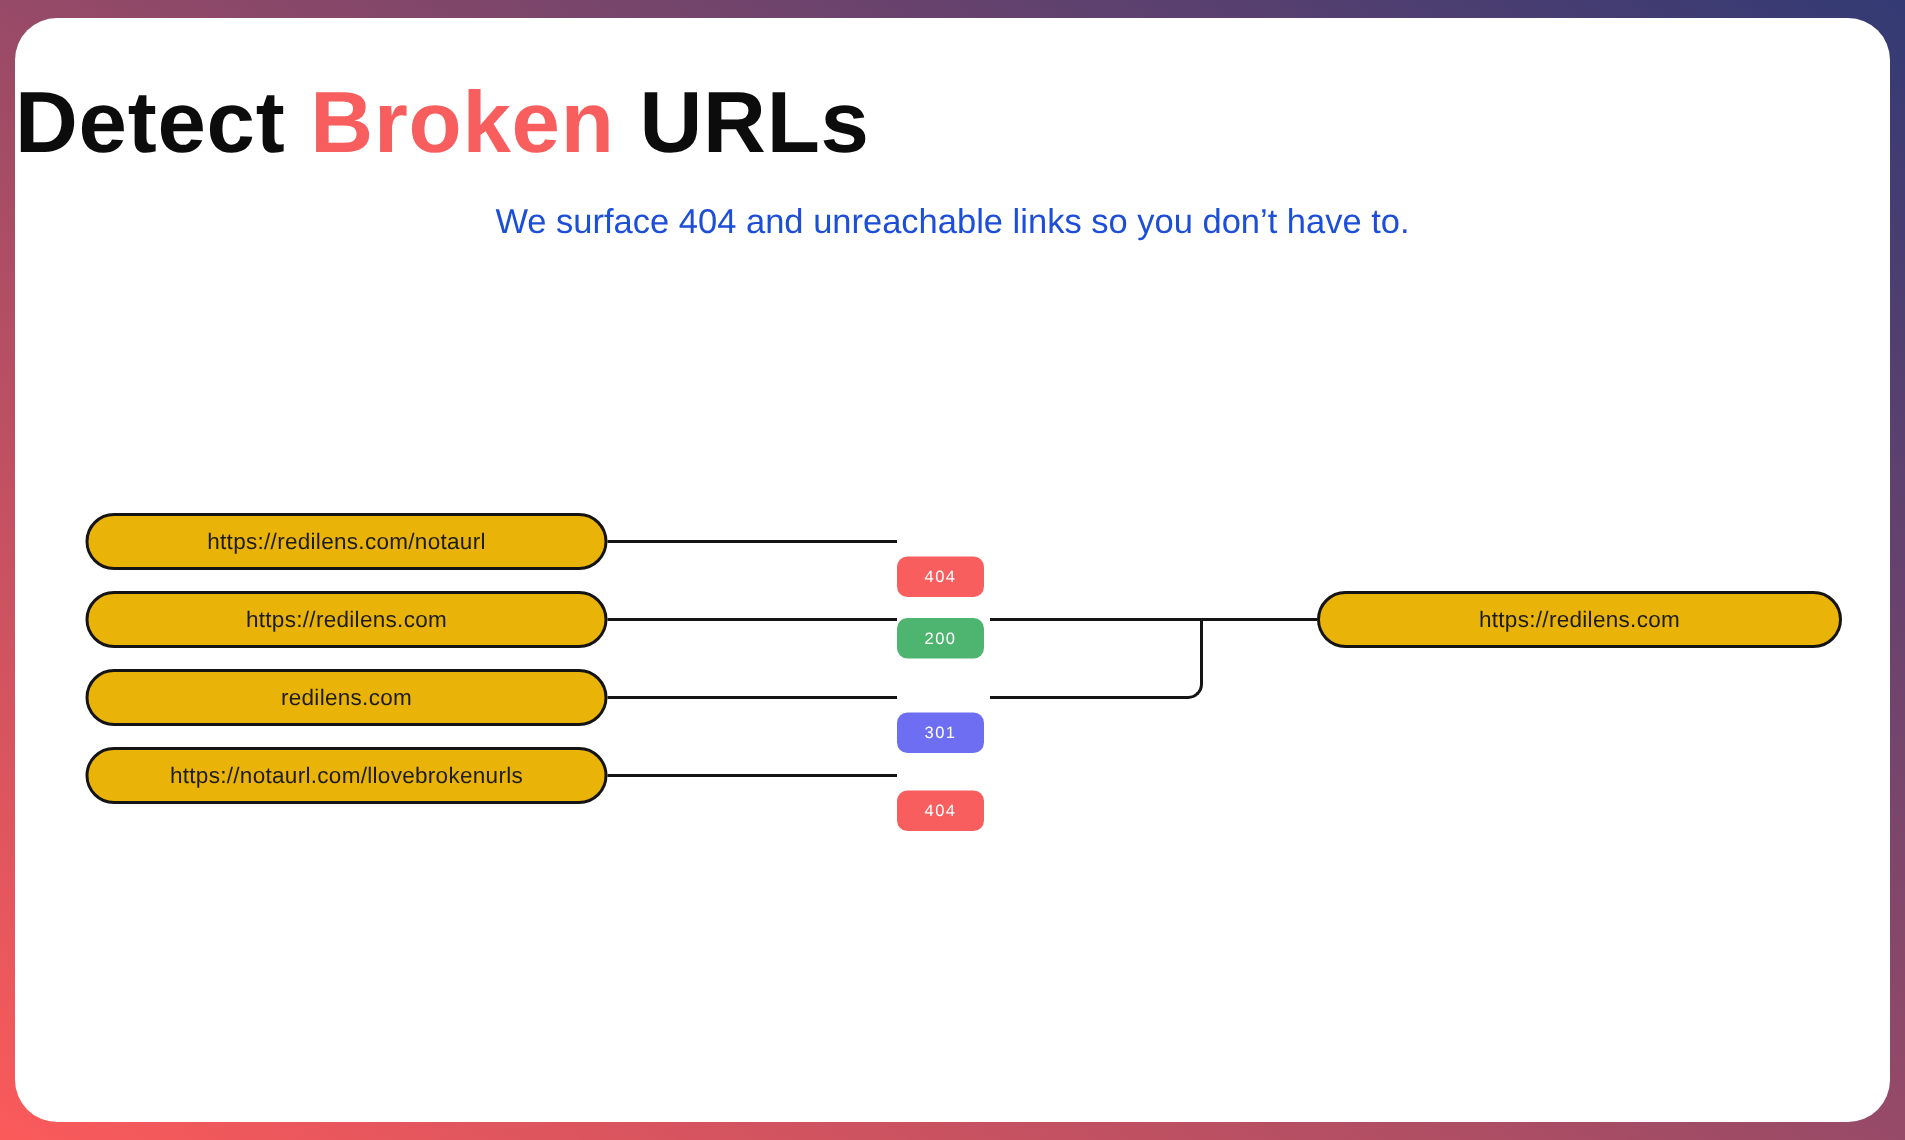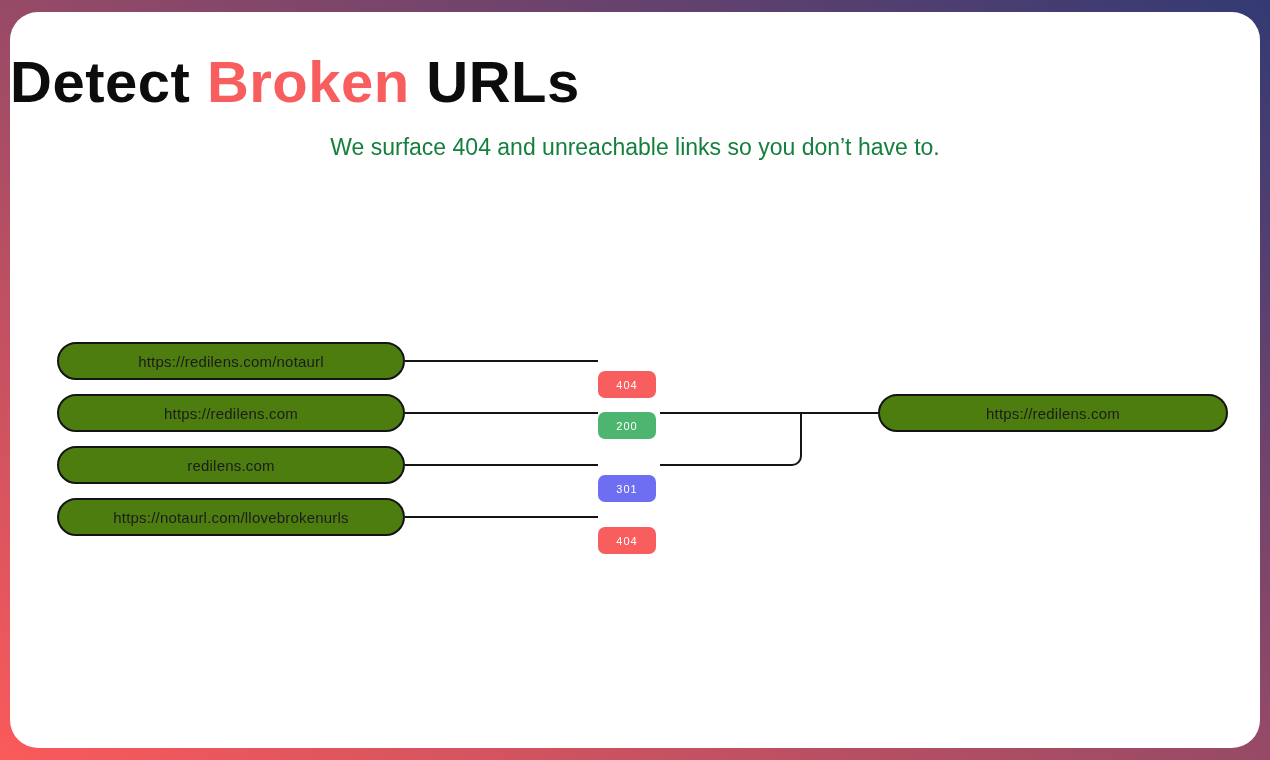--- a/index.html
+++ b/index.html
@@ -26,28 +26,28 @@
     letter-spacing: 0.5px;
     line-height: 1.1;
   }
   .title .hl { color: #f95e5e; }
   .subtitle {
     position: absolute;
     top: 122px; left: 0; width: 100%;
     text-align: center;
     font-size: 23px;
     font-weight: 500;
-    color: #15803d;
+    color: #1d4ed8;
   }
   .pill {
     position: absolute;
     height: 38px;
     border: 2px solid #141414;
     border-radius: 19px;
-    background: #4d7c0f;
+    background: #eab308;
     display: flex; align-items: center; justify-content: center;
     font-size: 15px;
     font-weight: 500;
     color: #1c1c1c;
     letter-spacing: 0.2px;
     z-index: 2;
   }
   .src { left: 47px; width: 348px; }
   .pill.r1 { top: 330px; }
   .pill.r2 { top: 382px; }

